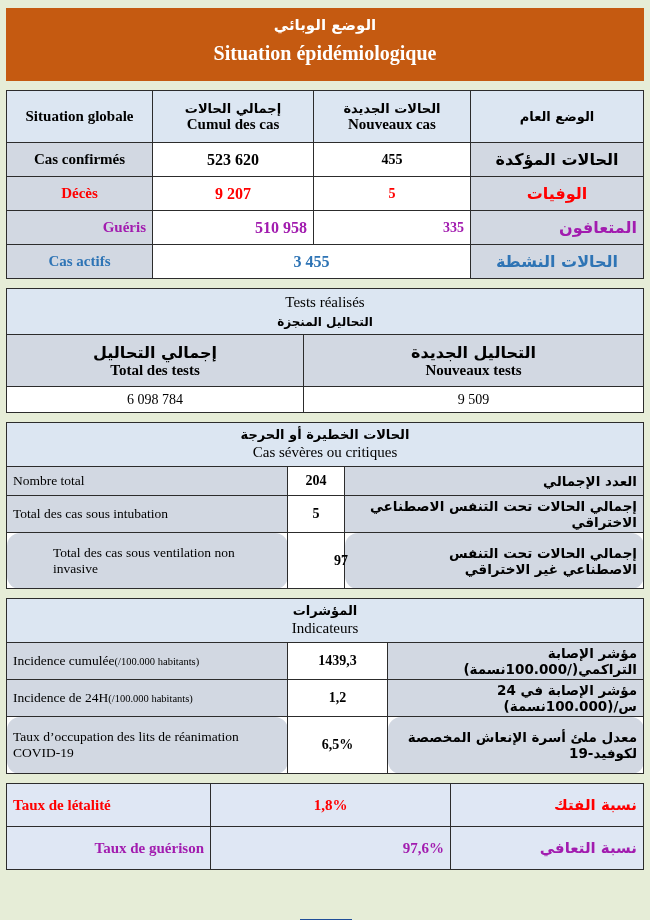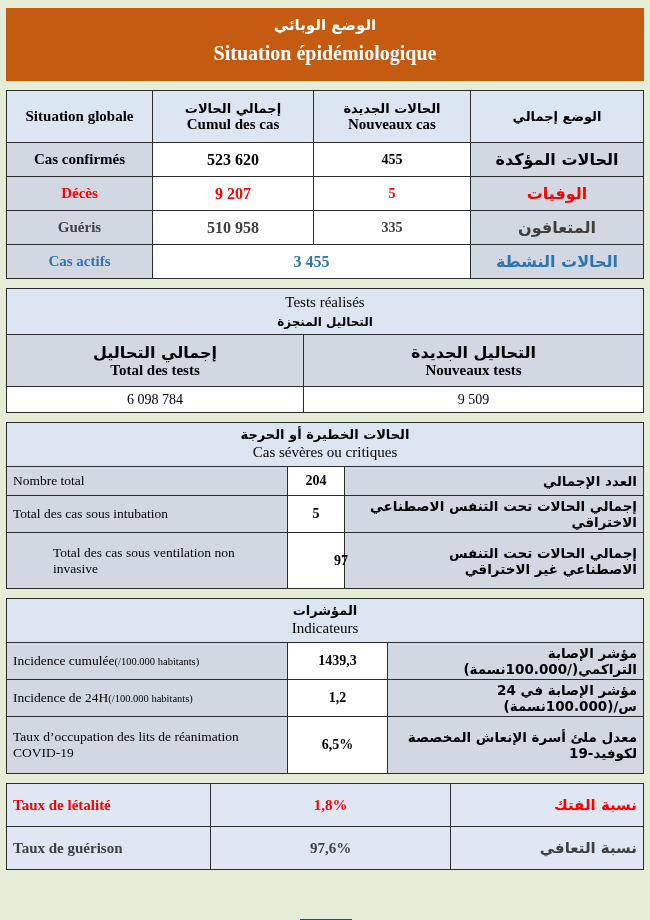--- a/index.html
+++ b/index.html
@@ -50,21 +50,21 @@
 
   .ar   { font-family: "DejaVu Sans", sans-serif; direction: rtl; font-weight: bold; }
   .ar-s { font-family: "DejaVu Sans", sans-serif; direction: rtl; font-size: 11px; font-weight: bold; }
   .fr-b { font-weight: bold; }
 
   .c { text-align: center; }
   .l { text-align: left; }
   .r { text-align: right; }
 
   .red   { color: #ff0000; }
-  .green { color: #404040; }
+  .green { color: #a21caf; text-align: right; }
   .blue  { color: #2e74b5; }
   .dark  { color: #000000; }
 
   
   #situation-table td { height: 34px; }
   #situation-table .head td { height: 52px; font-size: 15px; }
   #situation-table .head .ar { font-size: 13px; }
   .lbl-fr { font-size: 15px; font-weight: bold; }
   .val-big { font-size: 16px; font-weight: bold; }
   .val-new { font-size: 14px; font-weight: bold; }
@@ -95,21 +95,21 @@
   #rates-table td { height: 43px; background: #dfe7f4; font-size: 15px; font-weight: bold; }
 
   .bottom-stub {
     position: absolute;
     left: 300px; bottom: 0;
     width: 52px; height: 9px;
     border: 2px solid #1f4e99;
     border-bottom: none;
     background: #ffffff;
   }
-  .vtop { vertical-align: top; }
+  .vtop { vertical-align: top; border-radius: 13px; }
 </style>
 </head>
 <body>
 
 <div class="page">
 
   <div class="banner">
     <div class="ar">الوضع الوبائي</div>
     <div class="fr">Situation épidémiologique</div>
   </div>
@@ -128,21 +128,21 @@
         </td>
         <td class="hdr-blue c">
           <div class="ar">إجمالي الحالات</div>
           <div class="fr-b">Cumul des cas</div>
         </td>
         <td class="hdr-blue c">
           <div class="ar">الحالات الجديدة</div>
           <div class="fr-b">Nouveaux cas</div>
         </td>
         <td class="hdr-blue c">
-          <span class="ar">الوضع إجمالي</span>
+          <span class="ar">الوضع العام</span>
         </td>
       </tr>
 
       <tr>
         <td class="hdr-grey c lbl-fr dark">Cas confirmés</td>
         <td class="cell-white c val-big dark">523 620</td>
         <td class="cell-white c val-new dark">455</td>
         <td class="hdr-grey c ar dark">الحالات المؤكدة</td>
       </tr>
 

